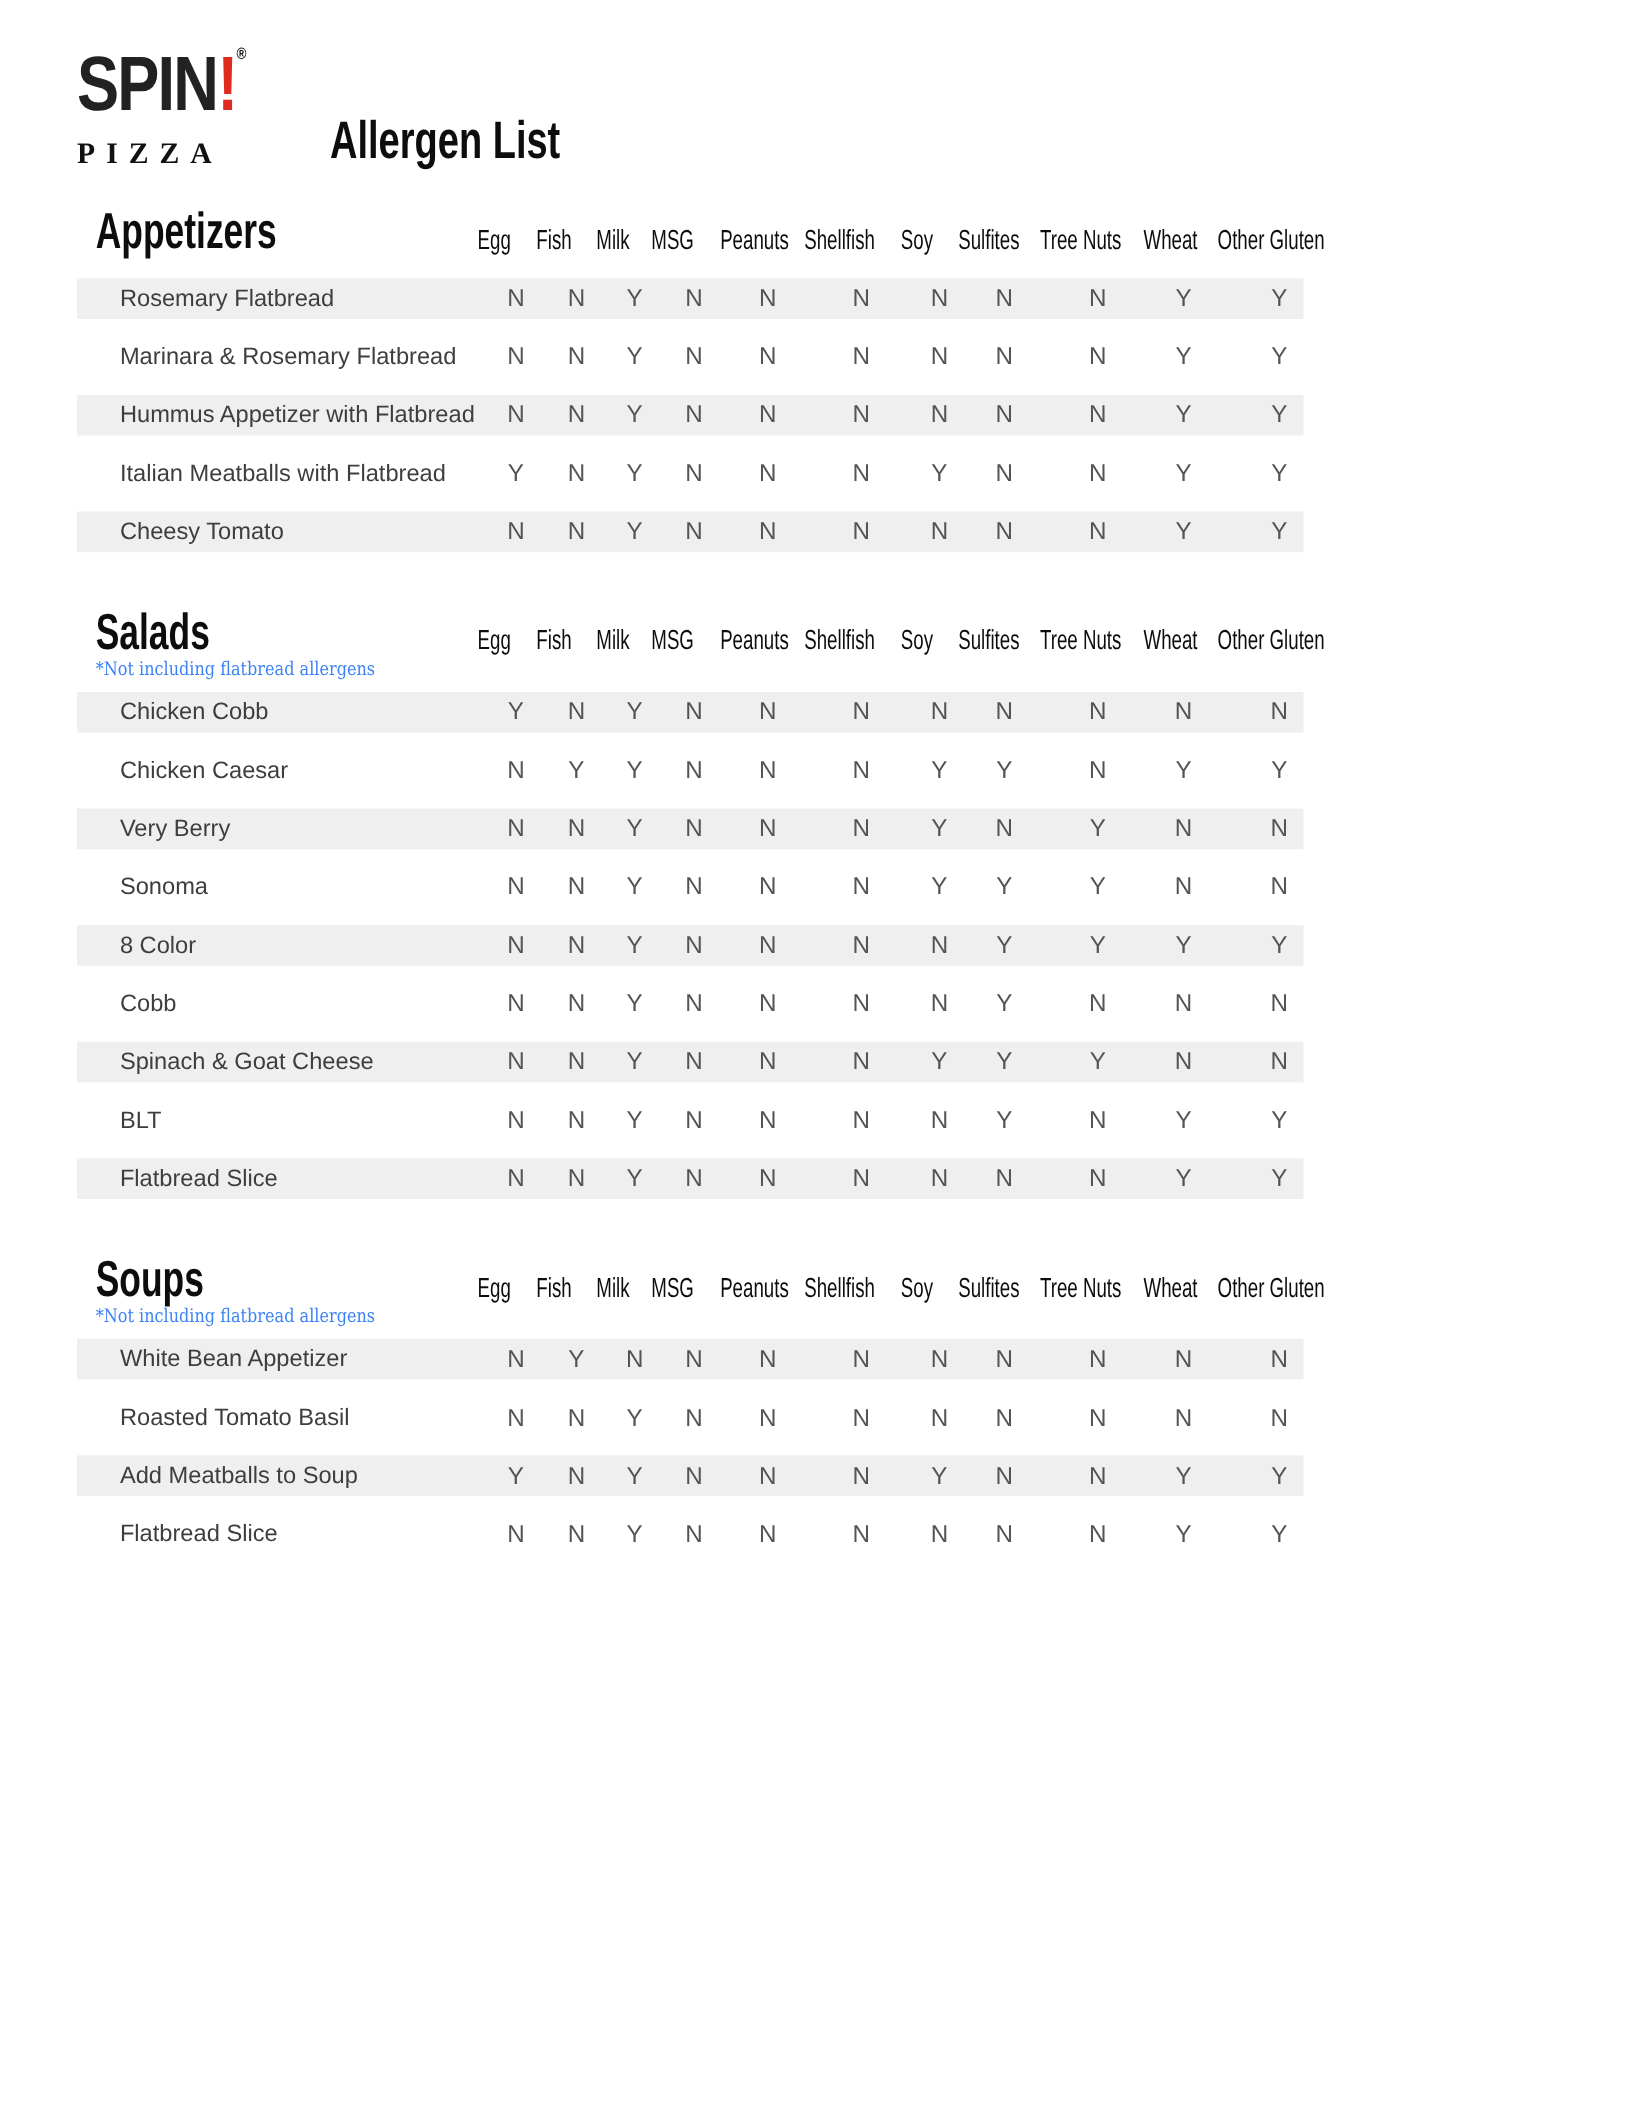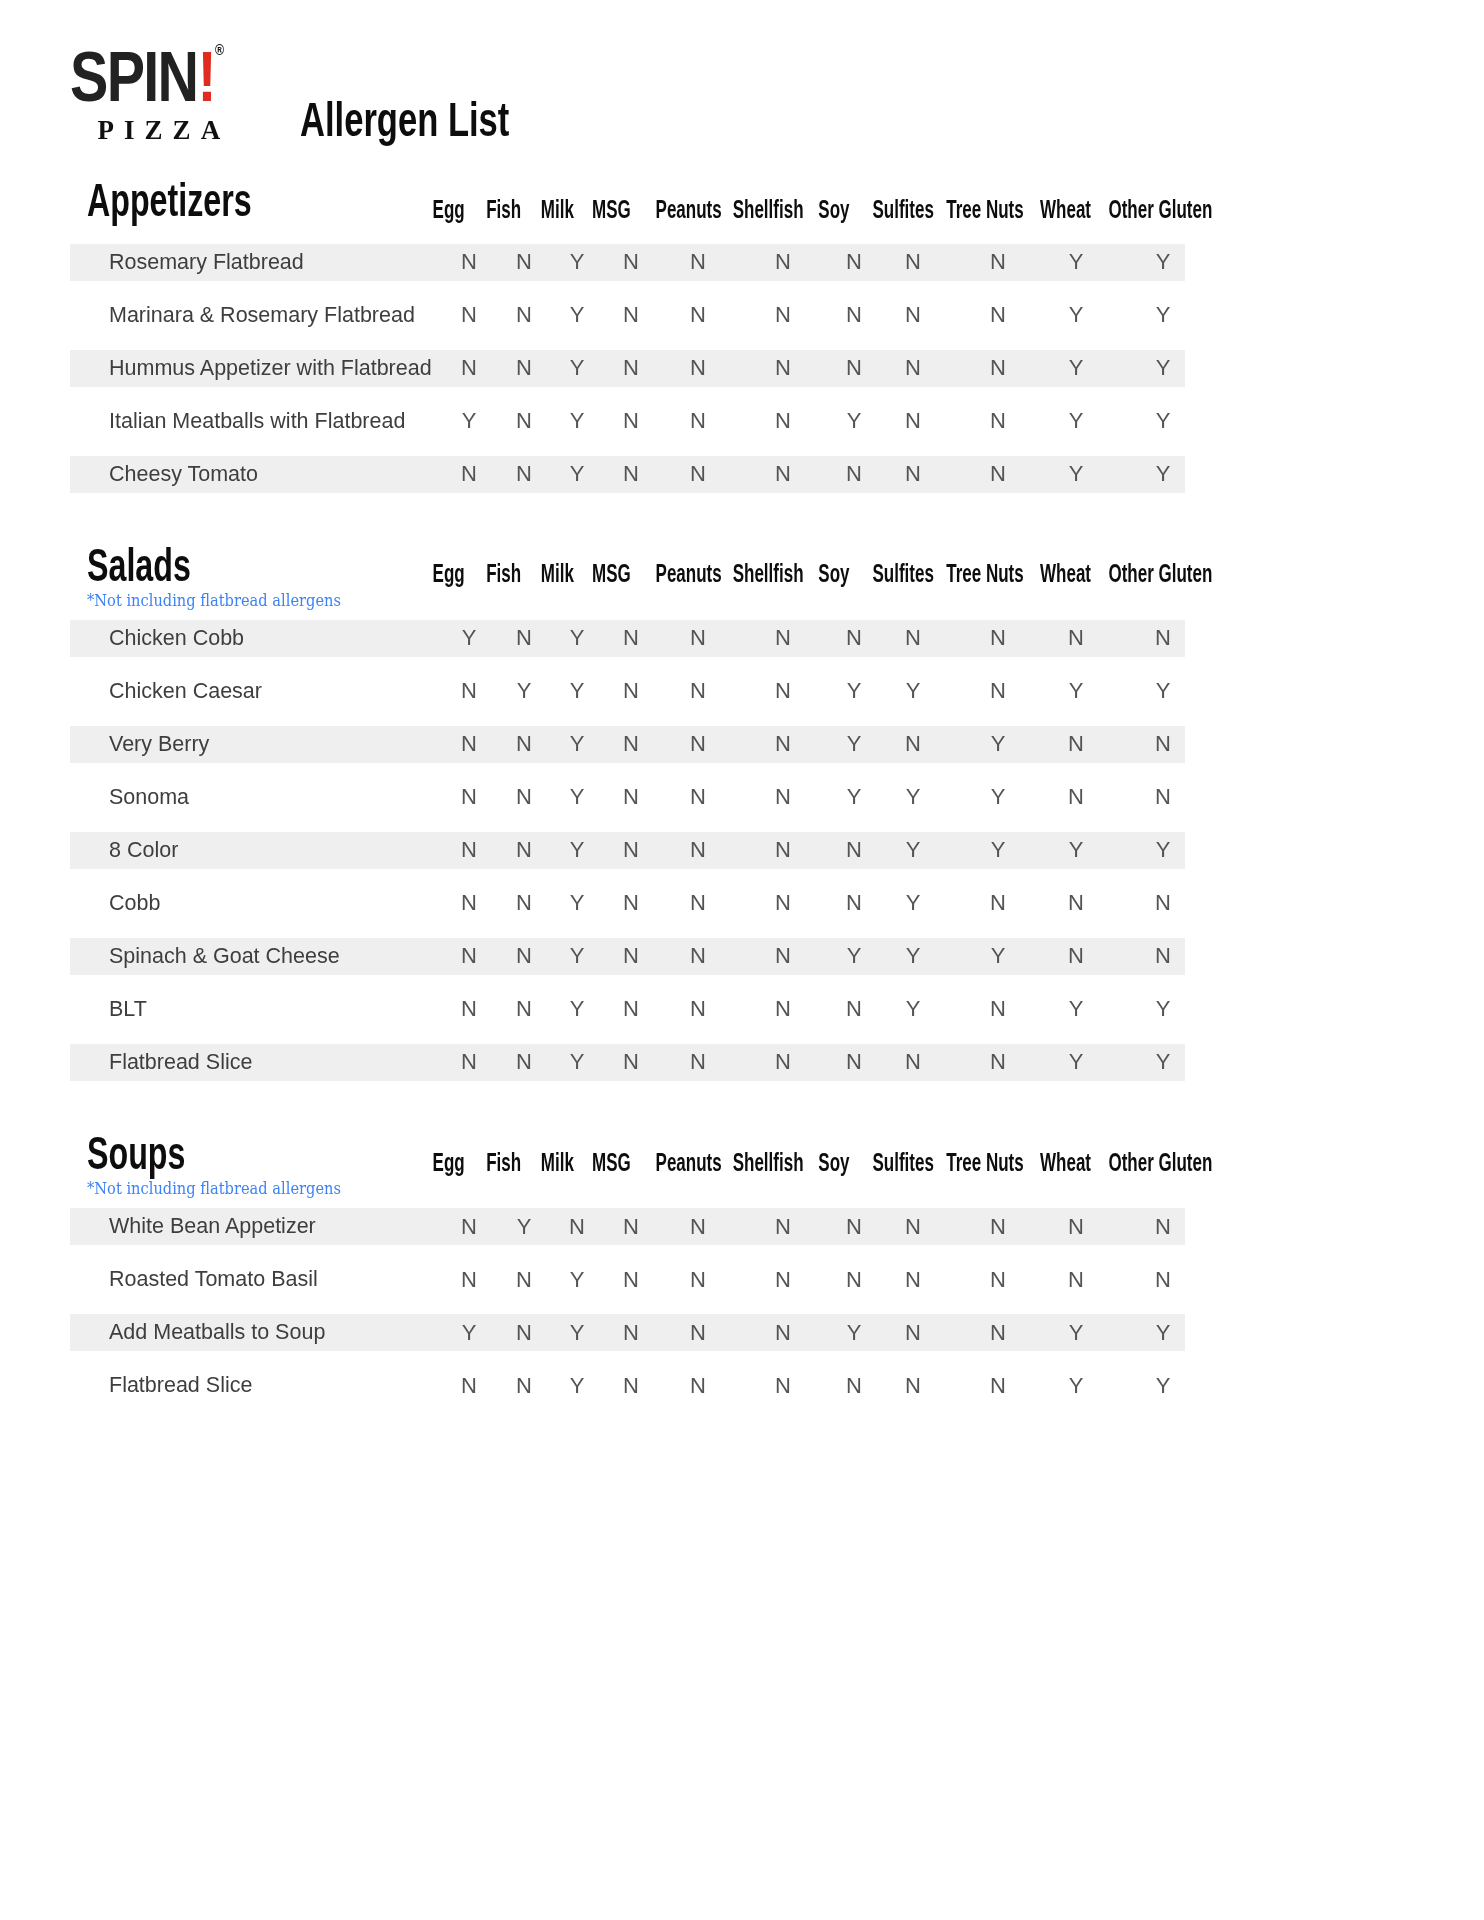--- a/index.html
+++ b/index.html
@@ -14,21 +14,21 @@
 
   
   .doc-header { display: flex; align-items: flex-end; gap: 42px; margin-bottom: 34px; }
   .logo { display: inline-block; }
   .logo-top { font-weight: 700; font-size: 70px; line-height: 0.86; letter-spacing: -2px; white-space: nowrap; }
   .logo-top .squish { display: inline-block; transform: scaleX(0.82); transform-origin: left bottom; }
   .logo-bang { color: #e02b20; }
   .logo-reg { font-size: 15px; font-weight: 700; vertical-align: 46px; letter-spacing: 0; color: #111; }
   .logo-pizza {
     font-family: "Liberation Serif", serif; font-weight: 700;
-    font-size: 27px; letter-spacing: 10px; margin-top: 8px; color: #111; text-align: center;
+    font-size: 27px; letter-spacing: 10px; margin-top: 18px; color: #111;
   }
   .doc-title { margin: 0 0 2px 0; font-size: 48px; line-height: 1; font-weight: 700; color: #0d0d0d; white-space: nowrap; }
   .doc-title .squish { display: inline-block; transform: scaleX(0.72); transform-origin: left bottom; }
 
   
   .grid-row {
     display: grid;
     grid-template-columns: 335px 54px 56px 50px 58px 76px 94px 48px 70px 100px 56px 118px;
     width: 1115px;
   }
@@ -38,21 +38,21 @@
 
   .section-title-wrap { position: relative; }
   .section-title { margin: 0; font-size: 46px; line-height: 0.9; font-weight: 700; color: #0d0d0d; white-space: nowrap; }
   .section-title .squish { display: inline-block; transform: scaleX(0.70); transform-origin: left bottom; }
   .section-note {
     position: absolute; top: calc(100% + 4px); left: 0;
     font-family: "DejaVu Serif", serif; font-size: 17px; color: #3b82f6; white-space: nowrap;
   }
   .section-note .squish { display: inline-block; transform: scaleX(0.86); transform-origin: left top; }
 
-  .col-head { text-align: center; font-size: 25px; font-weight: 700; color: #0d0d0d; white-space: nowrap; line-height: 0.95; }
+  .col-head { text-align: center; font-size: 25px; font-weight: 400; color: #0d0d0d; white-space: nowrap; line-height: 0.95; }
   .col-head .squish { display: inline-block; transform: scaleX(0.68); transform-origin: center bottom; }
 
   .row { height: 37px; margin-bottom: 16px; align-items: center; padding-left: 37px; }
   .row.shaded { background: #efefef; }
   .row-label { font-size: 21.5px; color: #3e3e3e; white-space: nowrap; padding-left: 2px; }
   .cell { text-align: center; font-size: 22px; color: #545454; }
 </style>
 </head>
 <body>
 

